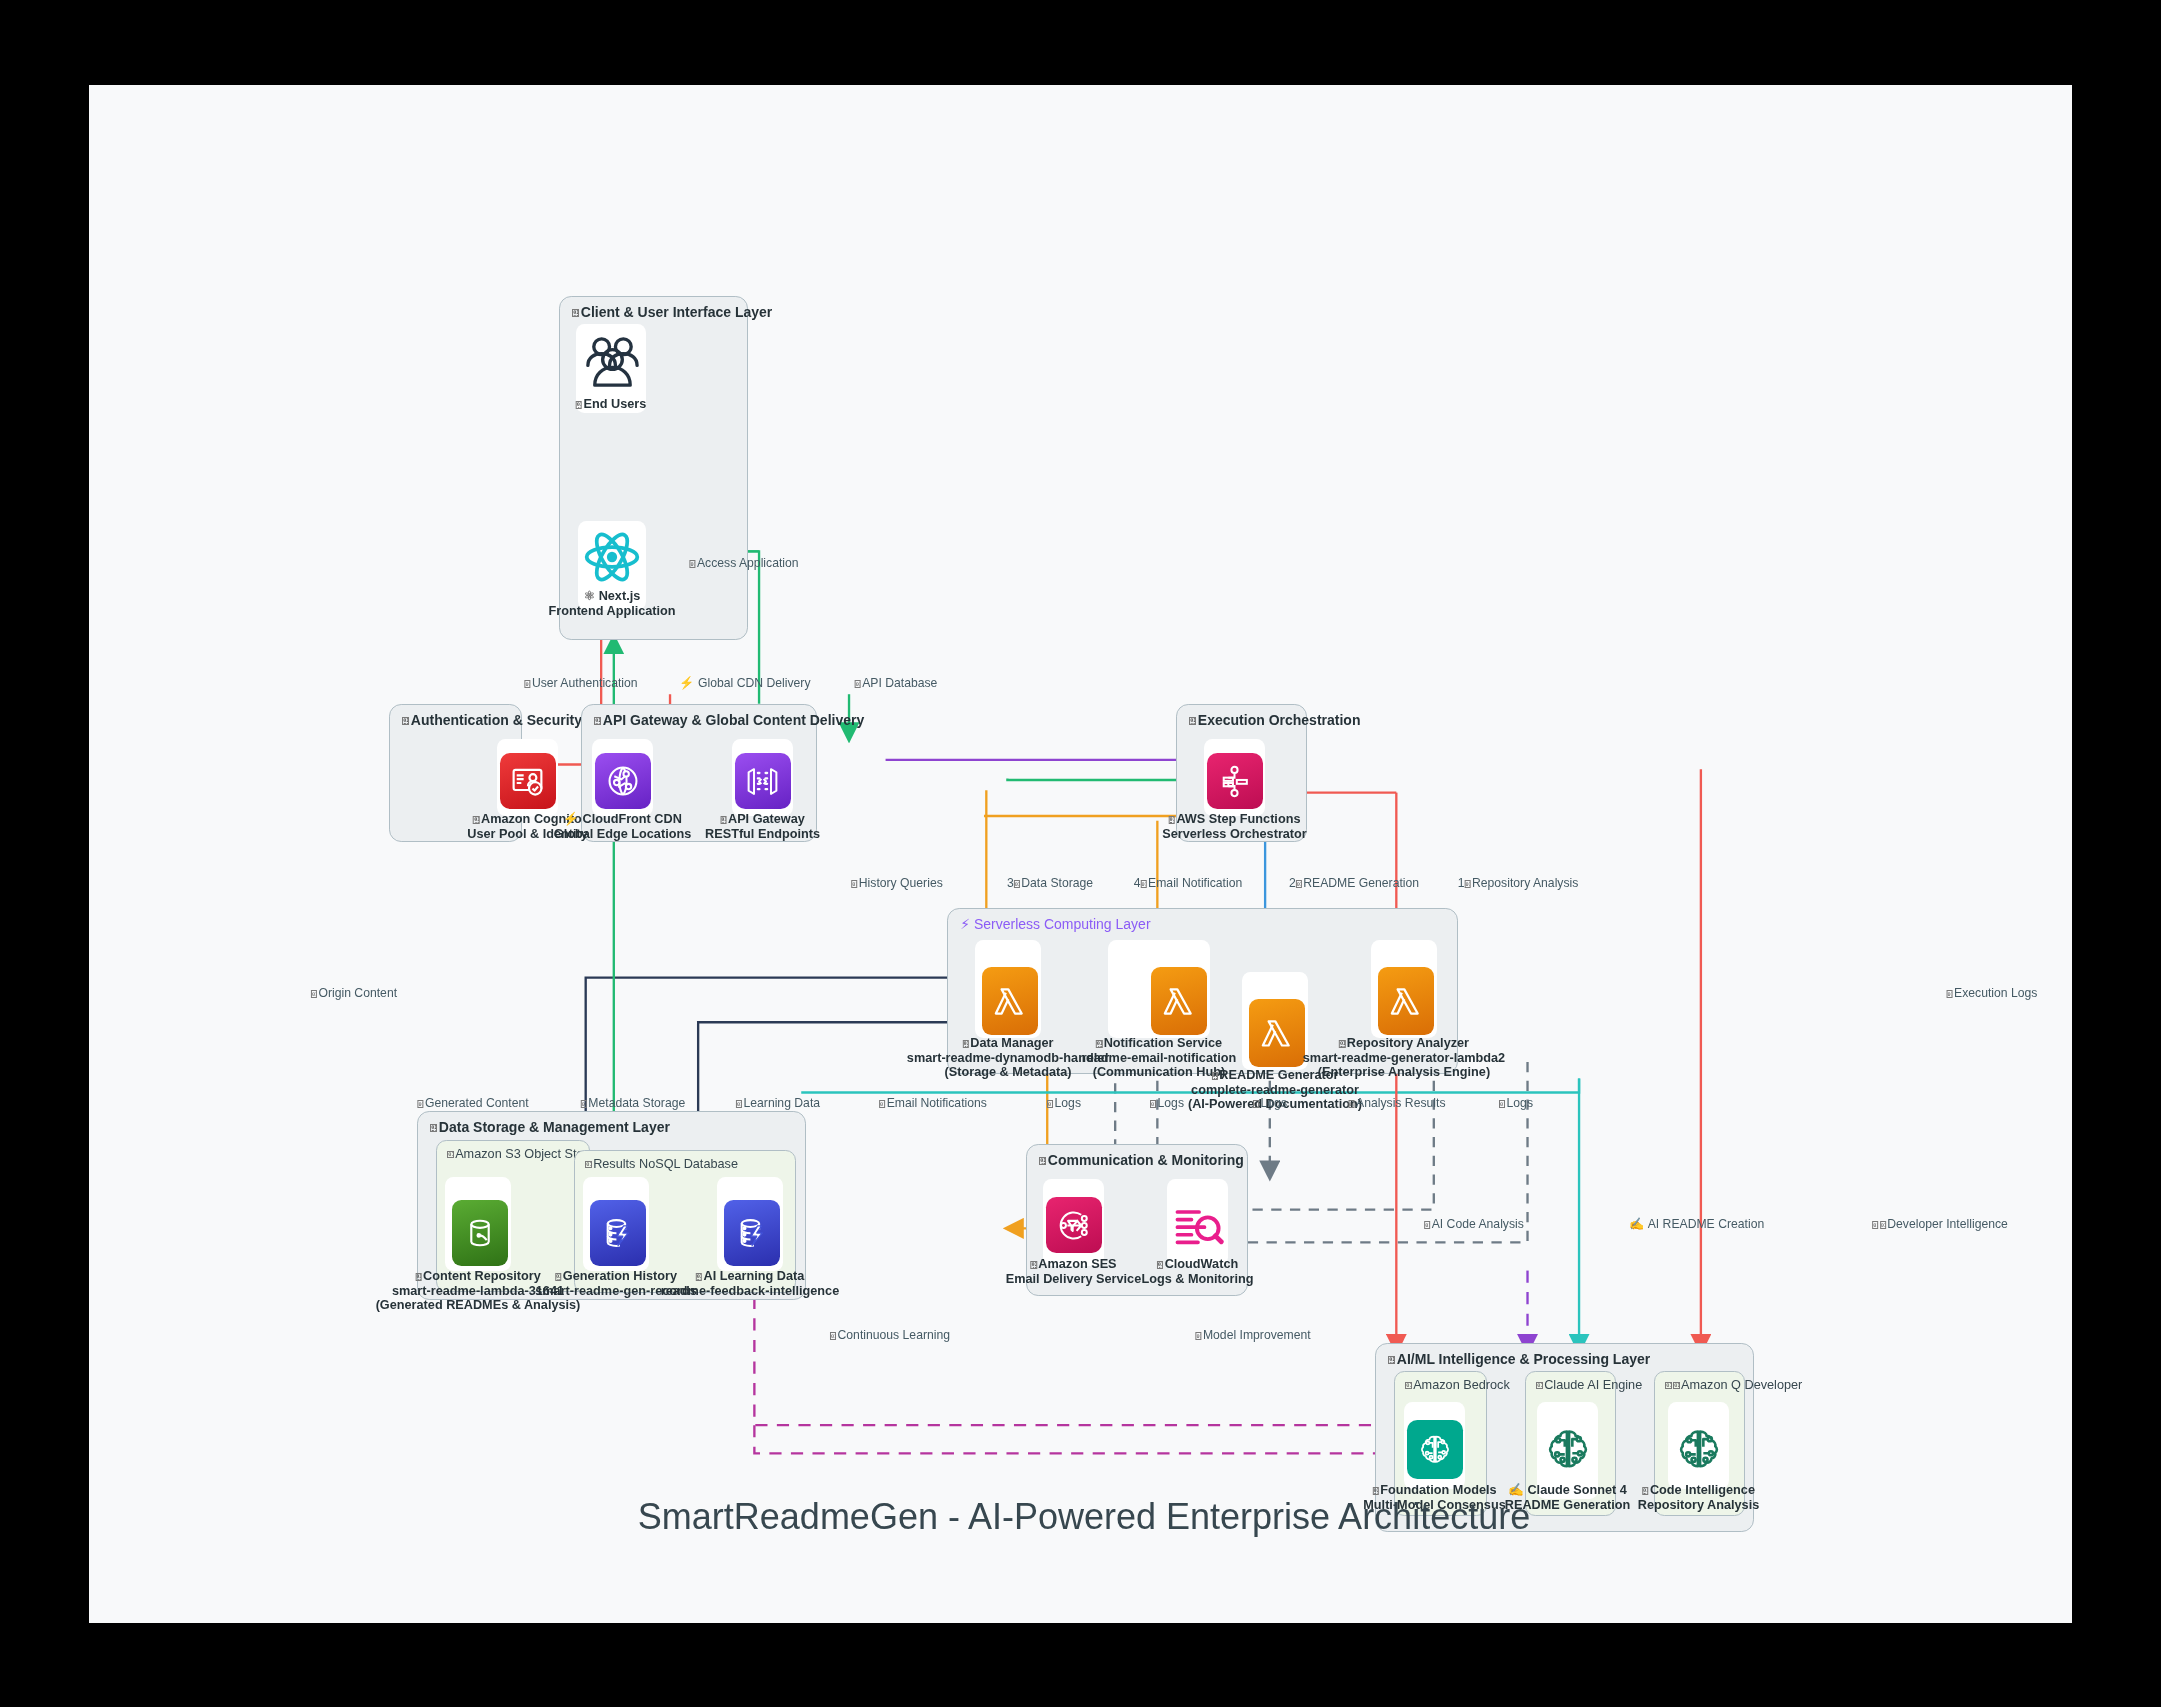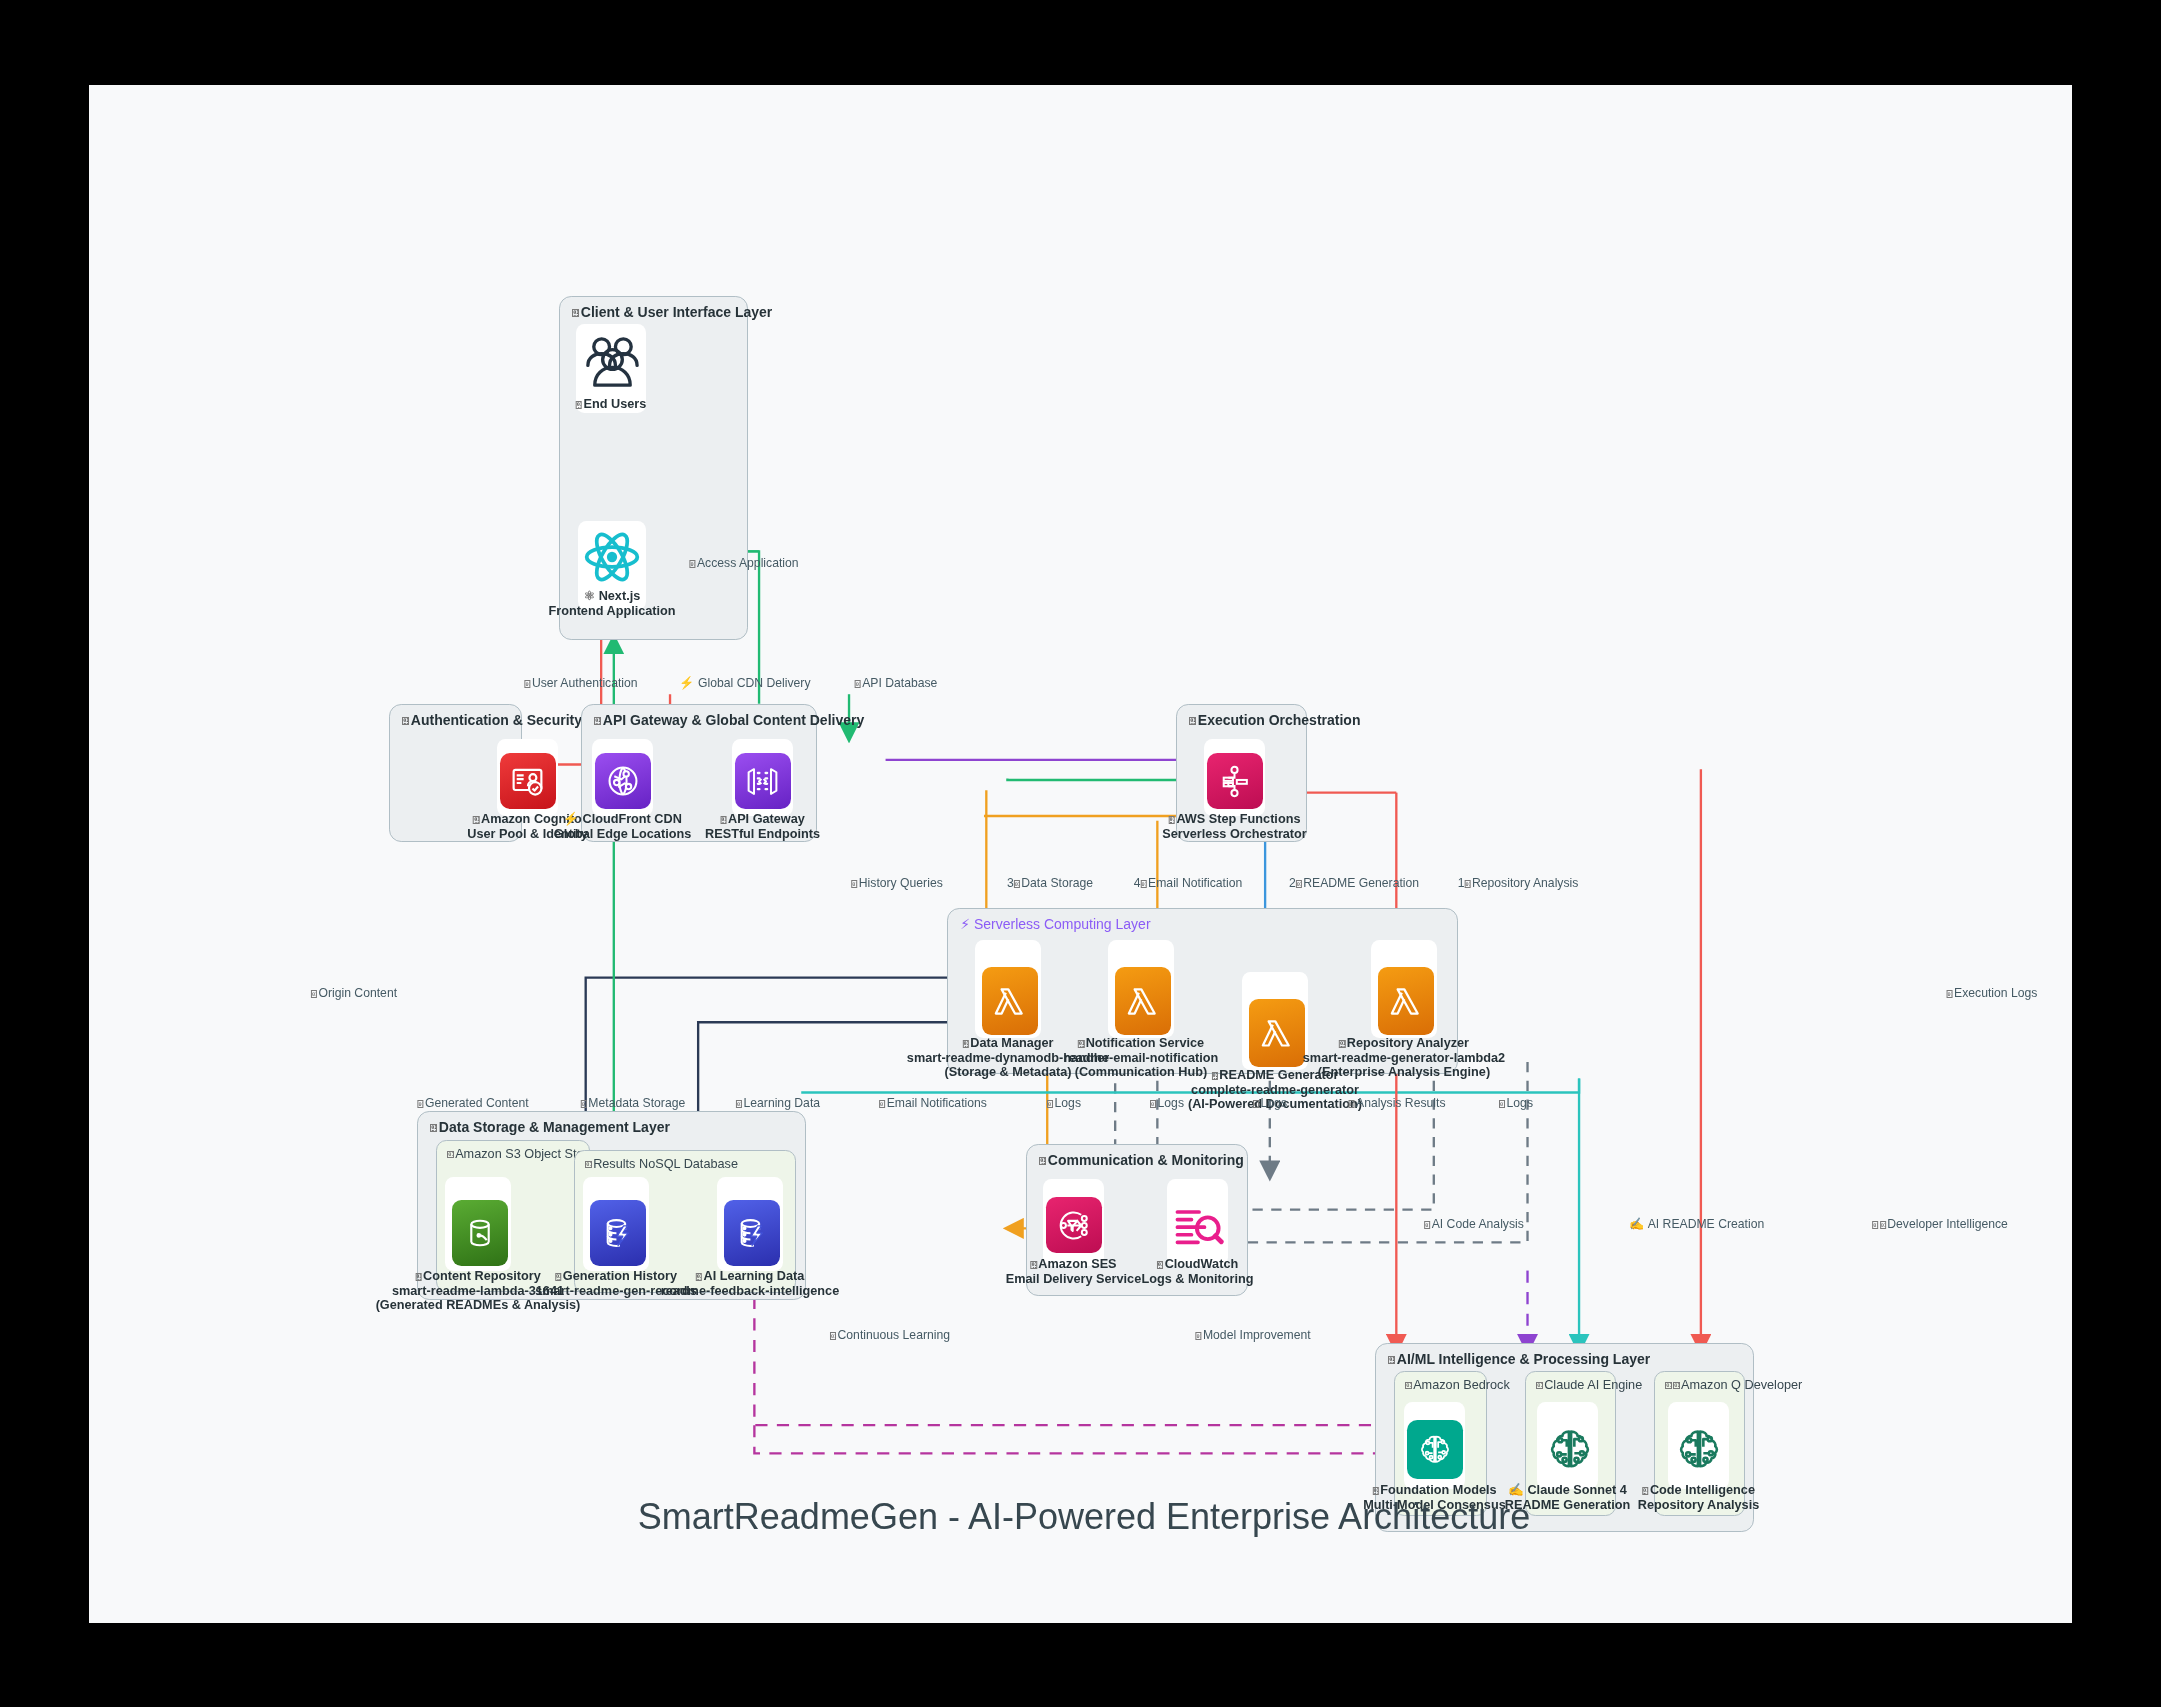--- a/index.html
+++ b/index.html
@@ -281,21 +281,21 @@
             <path d="M22 22l-8 17h-7l12-25"></path>
           </svg>
     </div>
     <div class="nlabel" style="top:94px;">
       <div><span class="tofu"><i>01F</i><i>4BE</i></span><span>Data Manager</span></div>
       <div class="l2">smart-readme-dynamodb-handler</div>
       <div class="l3">(Storage &amp; Metadata)</div>
     </div>
   </div>
 
-  <div class="node" style="left:1019px;top:855px;width:66px;height:98px;">
+  <div class="node" style="left:1019px;top:855px;width:66px;height:98px;padding-left:36px;">
     <div class="nicon" style="width:56px;height:68px;margin:27px 0 0 4.7px;background:linear-gradient(165deg,#f59c12,#d96e06);border-radius:9.4px;">
       <svg viewBox="0 0 48 48" width="40" height="40" fill="none" stroke="#fff" stroke-width="2.7" stroke-linejoin="round">
             <path d="M14 10h8l16 29h-8L14 10z"></path>
             <path d="M22 22l-8 17h-7l12-25"></path>
           </svg>
     </div>
     <div class="nlabel" style="top:94px;">
       <div><span class="tofu"><i>01F</i><i>4E7</i></span><span>Notification Service</span></div>
       <div class="l2">readme-email-notification</div>
       <div class="l3">(Communication Hub)</div>
@@ -427,21 +427,21 @@
         <circle cx="19" cy="33" r="1.9"></circle>
             <circle cx="30" cy="33" r="1.9"></circle>
       </svg>
     </div>
     <div class="nlabel" style="top:79px;">
       <div><span class="tofu"><i>01F</i><i>3AF</i></span><span>Foundation Models</span></div>
       <div class="l2">Multi-Model Consensus</div>
     </div>
   </div>
 
-  <div class="node" style="left:1448px;top:1317px;width:61px;height:87px;align-items:flex-end;">
+  <div class="node" style="left:1448px;top:1317px;width:61px;height:97px;">
     <div class="nicon plain" style="width:56px;height:59px;margin-top:18px;">
       <svg viewBox="0 0 48 48" width="52" height="52" fill="none" stroke="#1a7a5e" stroke-width="2.4" stroke-linejoin="round">
         <path d="M23 7c-4 0-6 2-6 4 -3 0-5 2-5 4.5 -2.5.8-3.5 3-3 5 -2 1.6-2 4.4 0 6 -.6 2.6 1 4.8 3.4 5.2 .2 2.6 2.4 4.3 5 4 .8 2 2.8 3.3 5.6 3.3z"></path>
         <path d="M25 7c4 0 6 2 6 4 3 0 5 2 5 4.5 2.5.8 3.5 3 3 5 2 1.6 2 4.4 0 6 .6 2.6-1 4.8-3.4 5.2 -.2 2.6-2.4 4.3-5 4 -.8 2-2.8 3.3-5.6 3.3z"></path>
         <path d="M17 15h4v6M21 28h-5M32 14h-4v7M28 27h5M24 7v32"></path>
         <circle cx="15" cy="15" r="1.9"></circle>
             <circle cx="14" cy="28" r="1.9"></circle>
             <circle cx="34" cy="14" r="1.9"></circle>
             <circle cx="35" cy="27" r="1.9"></circle>
         <circle cx="19" cy="33" r="1.9"></circle>

